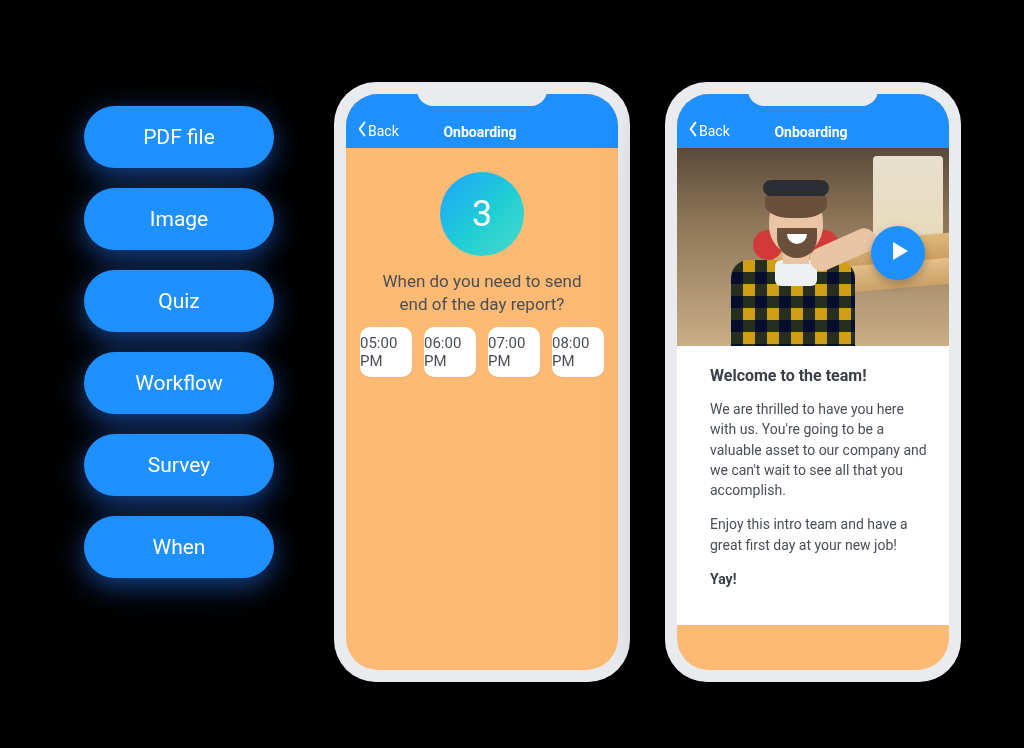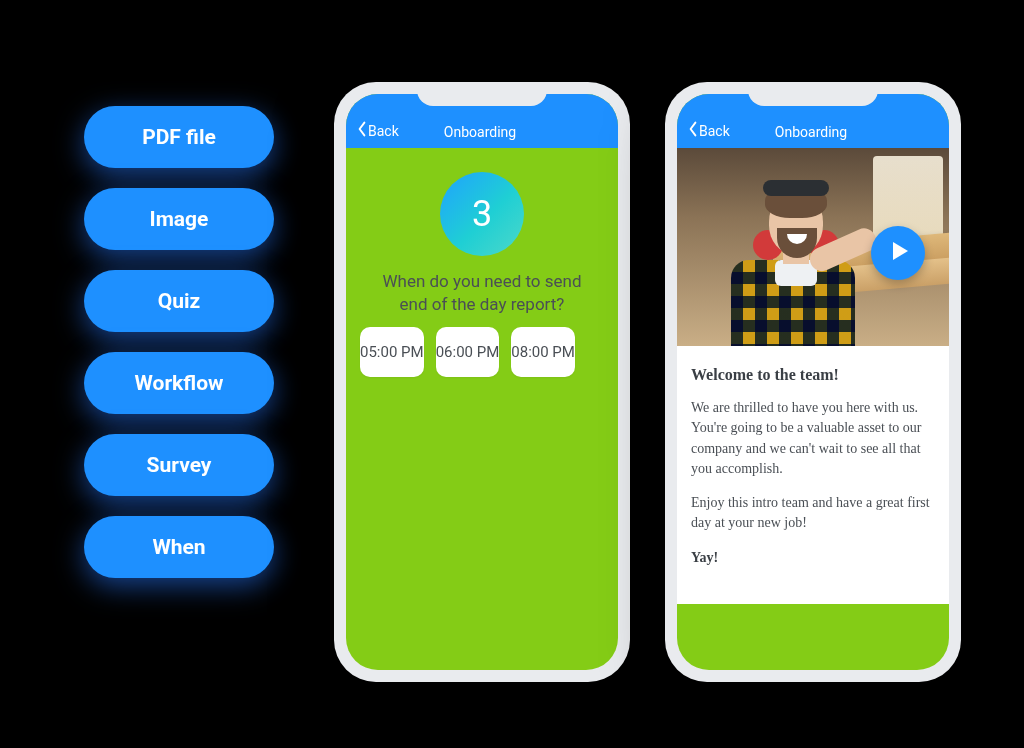--- a/index.html
+++ b/index.html
@@ -24,21 +24,21 @@
     position: relative;
     filter: drop-shadow(0 8px 14px rgba(40,120,255,0.55));
   }
   .pill {
     width: 190px;
     height: 62px;
     border-radius: 32px;
     background: #1E90FF;
     color: #fff;
     font-size: 21px;
-    font-weight: 700;
+    font-weight: 400;
     display: flex;
     align-items: center;
     justify-content: center;
     cursor: pointer;
     user-select: none;
   }
 
   
   .phone {
     position: absolute;
@@ -50,21 +50,21 @@
     filter: drop-shadow(0 20px 28px rgba(0,0,0,0.55));
   }
   .phone.left  { left: 334px; top: 82px; }
   .phone.right { left: 665px; top: 82px; }
 
   .screen {
     width: 100%;
     height: 100%;
     border-radius: 32px;
     overflow: hidden;
-    background: #84cc16;
+    background: #fdba74;
     position: relative;
   }
 
   
   .notch {
     position: absolute;
     top: 0;
     left: 50%;
     transform: translateX(-50%);
     width: 130px;
@@ -94,20 +94,21 @@
     font-size: 14px;
   }
   .hdr .back svg { width: 12px; height: 16px; }
   .hdr .title {
     position: absolute;
     left: 0; right: 4px;
     bottom: 8px;
     text-align: center;
     font-size: 14px;
     pointer-events: none;
+    font-weight: bold;
   }
 
   
   .quiz-wrap {
     padding: 18px 14px 14px 14px;
   }
   .badge-wrap {
     display:flex;
     justify-content:center;
     margin: 6px 0 14px 0;
@@ -168,23 +169,22 @@
     display:flex;
     align-items:center;
     justify-content:center;
     cursor:pointer;
     box-shadow: 0 4px 10px rgba(0,0,0,0.25);
   }
   .play-btn svg { width: 18px; height: 20px; margin-left:3px; }
 
   .article {
     background:#fff;
-    padding: 20px 18px 22px 14px;
+    padding: 20px 18px 22px 33px;
     color:#4a4f55;
-    font-family:Liberation Serif, serif;
   }
   .article h3 {
     font-size: 16px;
     font-weight: 700;
     color:#3a3f45;
     margin-bottom: 14px;
   }
   .article p {
     font-size: 14px;
     line-height: 1.45;
@@ -278,20 +278,21 @@
     </div>
 
     <div class="quiz-wrap">
       <div class="badge-wrap">
         <div class="step-badge">3</div>
       </div>
       <div class="question">When do you need to send end of the day report?</div>
       <div class="options">
         <div class="option">05:00 PM</div>
         <div class="option">06:00 PM</div>
+        <div class="option">07:00 PM</div>
         <div class="option">08:00 PM</div>
       </div>
     </div>
 
   </div>
 </div>
 
 <div class="phone right">
   <div class="notch"></div>
   <div class="screen">

